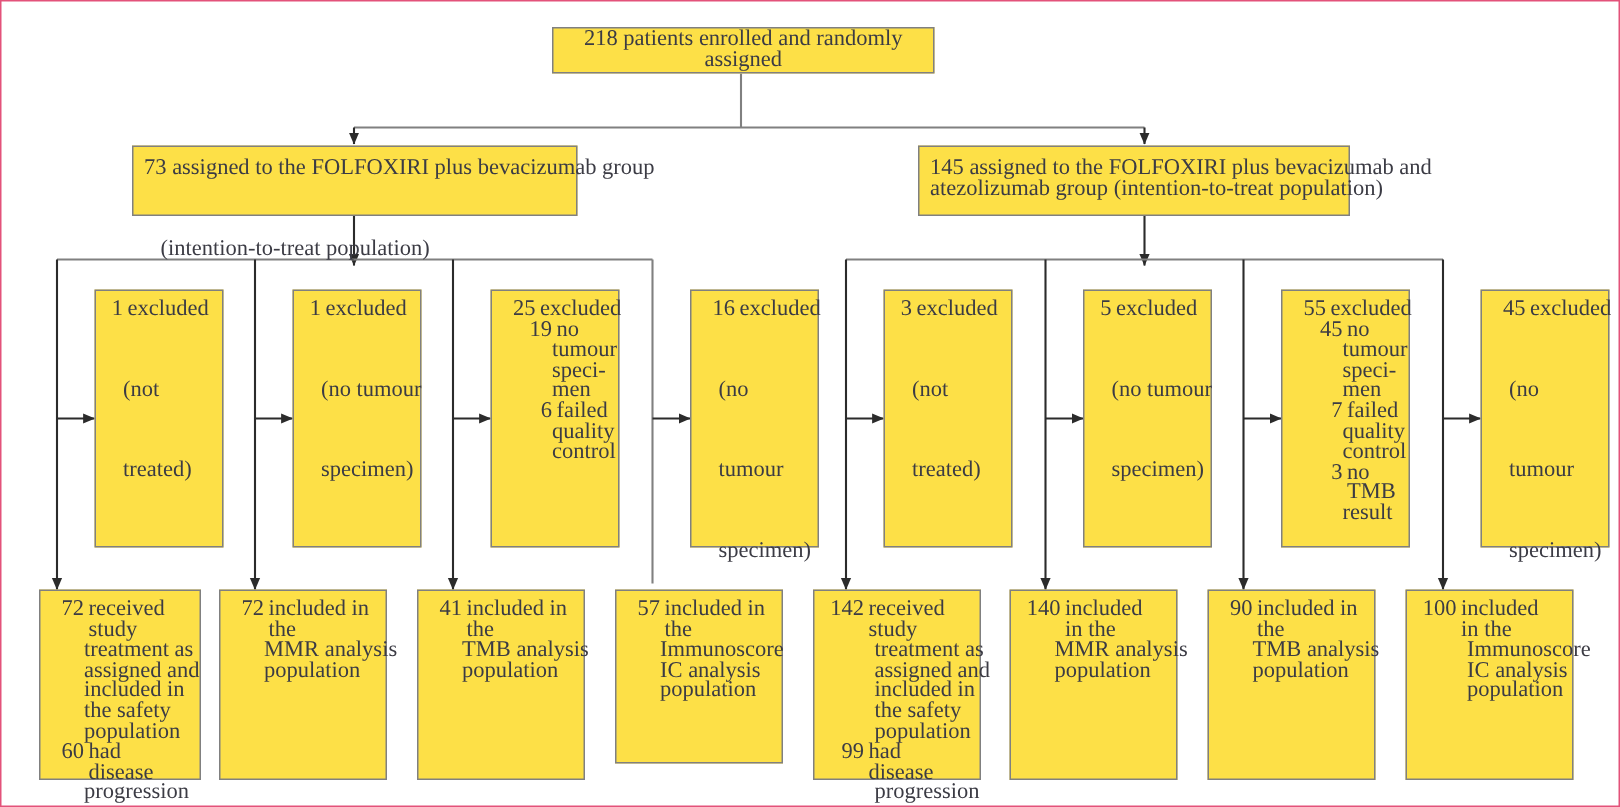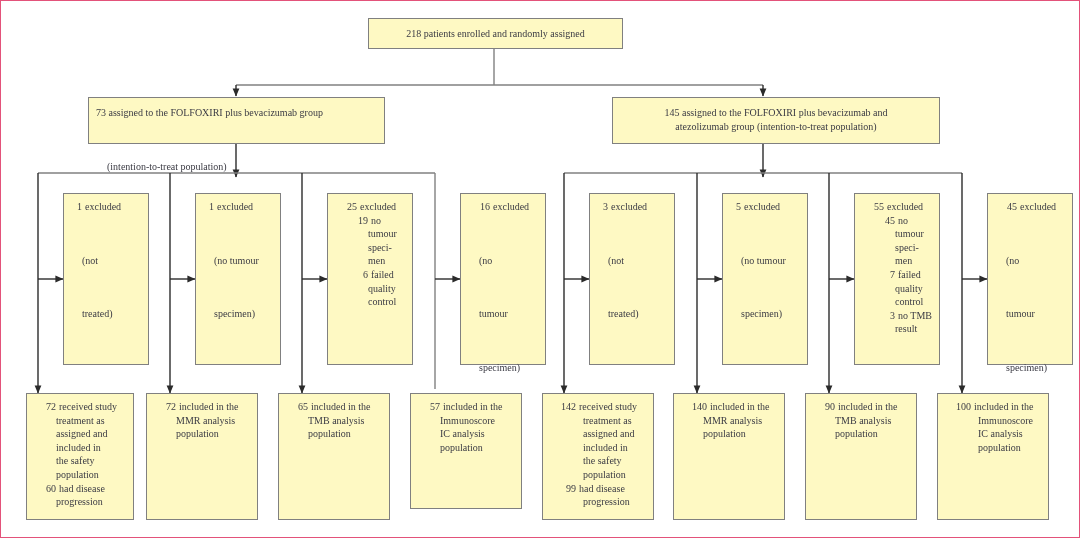--- a/index.html
+++ b/index.html
@@ -5,21 +5,21 @@
   html,body{margin:0;padding:0;background:#ffffff;}
   body{width:1080px;height:538px;font-family:"Liberation Serif",serif;}
 
   #page{position:relative;width:1080px;height:538px;box-sizing:border-box;
         border:1.5px solid #e3527a;background:#fff;overflow:hidden;}
 
   #canvas{position:absolute;left:0;top:0;width:1080px;height:538px;}
 
   
   .box{position:absolute;box-sizing:border-box;border:1.4px solid #808080;
-       background:#fef9c3;color:#3b3b44;font-size:10px;line-height:13.6px;
+       background:#fde047;color:#3b3b44;font-size:15px;line-height:13.6px;
        padding:6px 7px 5px 7px;z-index:3;}
   .box.center{text-align:center;}
 
   
   .ln{white-space:pre;}
   .ln.i0{padding-left:0;}
   .ln.i1{padding-left:11px;margin-top:40px;}
   .ln.i2{padding-left:22px;}
   .ln.i3{padding-left:33px;}
 
@@ -83,21 +83,21 @@
 
   <div class="box center" style="left:367px;top:17px;width:255px;height:31px;display:flex;align-items:center;justify-content:center;">
     <span>218 patients enrolled and randomly assigned</span>
   </div>
 
   <div class="box" style="left:87px;top:96px;width:297px;height:47px;padding-top:8px;">
     <div class="ln i0">73 assigned to the FOLFOXIRI plus bevacizumab group</div>
     <div class="ln i1">(intention-to-treat population)</div>
   </div>
 
-  <div class="box center" style="left:611px;top:96px;width:328px;height:47px;padding-top:8px;">
+  <div class="box center" style="left:611px;top:96px;width:288px;height:47px;padding-top:8px;">
     <div class="ln">145 assigned to the FOLFOXIRI plus bevacizumab and</div>
     <div class="ln">atezolizumab group (intention-to-treat population)</div>
   </div>
 
   <div class="box" style="left:62px;top:192px;width:86px;height:172px;">
     <div class="row g1">
         <span class="num">1</span>
         <span class="txt">excluded</span>
       </div>
     <div class="ln i1">(not</div>
@@ -217,21 +217,21 @@
     <div class="row g2">
         <span class="num">72</span>
         <span class="txt">included in the</span>
       </div>
     <div class="ln i2">MMR analysis</div>
     <div class="ln i2">population</div>
   </div>
 
   <div class="box" style="left:277px;top:392px;width:112px;height:127px;">
     <div class="row g2">
-        <span class="num">65</span>
+        <span class="num">41</span>
         <span class="txt">included in the</span>
       </div>
     <div class="ln i2">TMB analysis</div>
     <div class="ln i2">population</div>
   </div>
 
   <div class="box" style="left:409px;top:392px;width:112px;height:116px;">
     <div class="row g2">
         <span class="num">57</span>
         <span class="txt">included in the</span>

